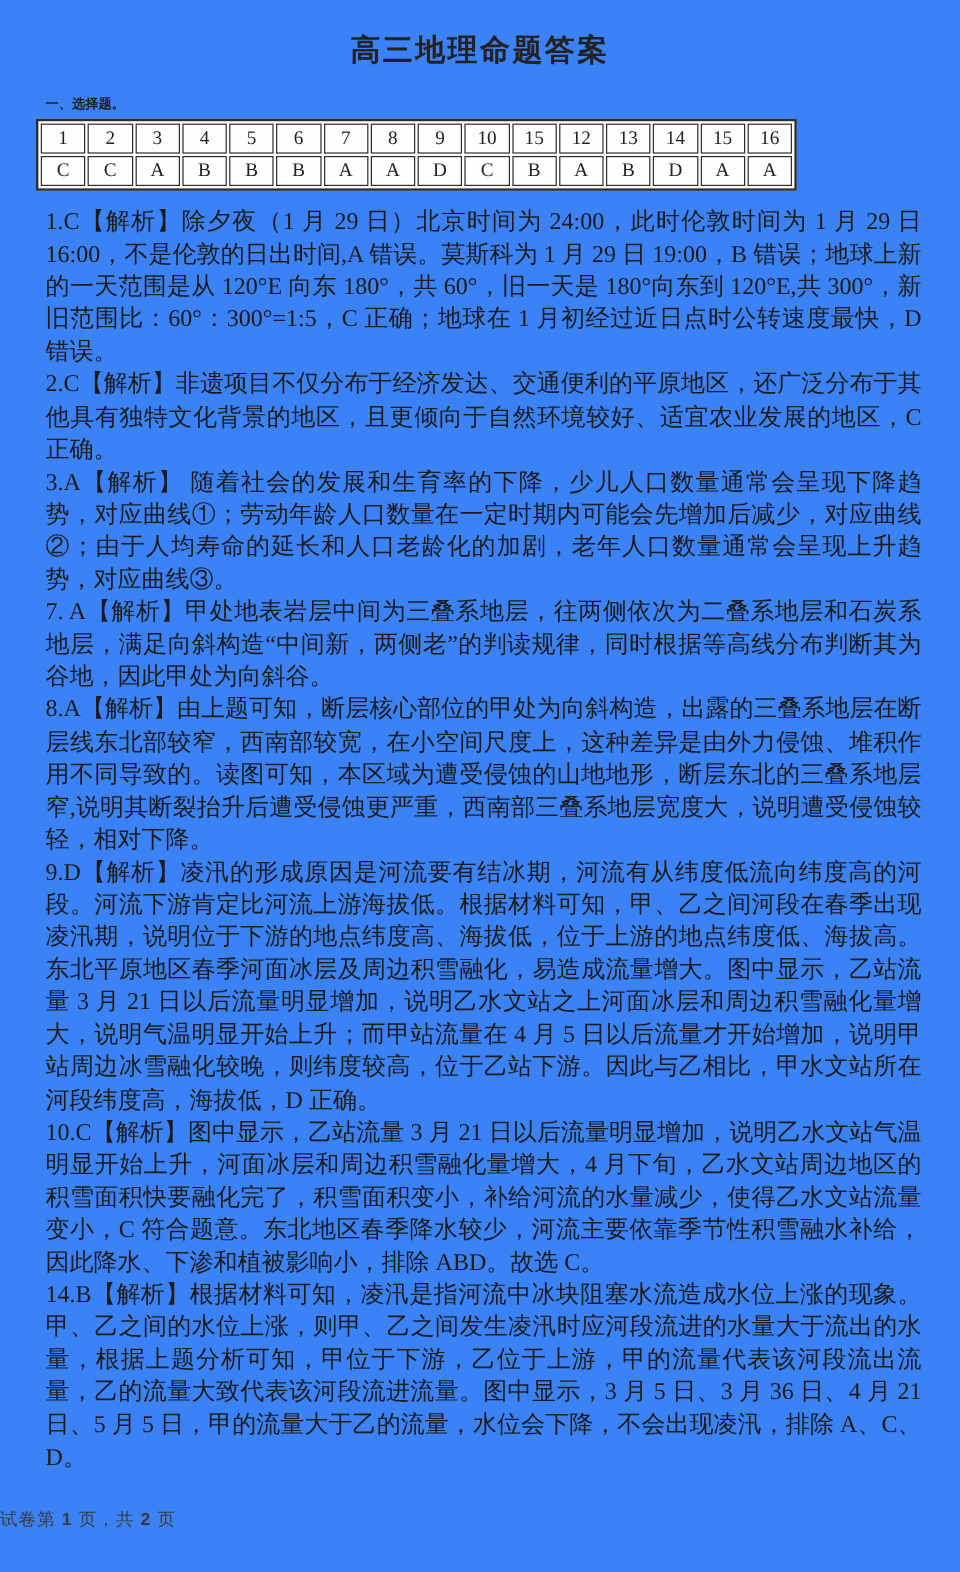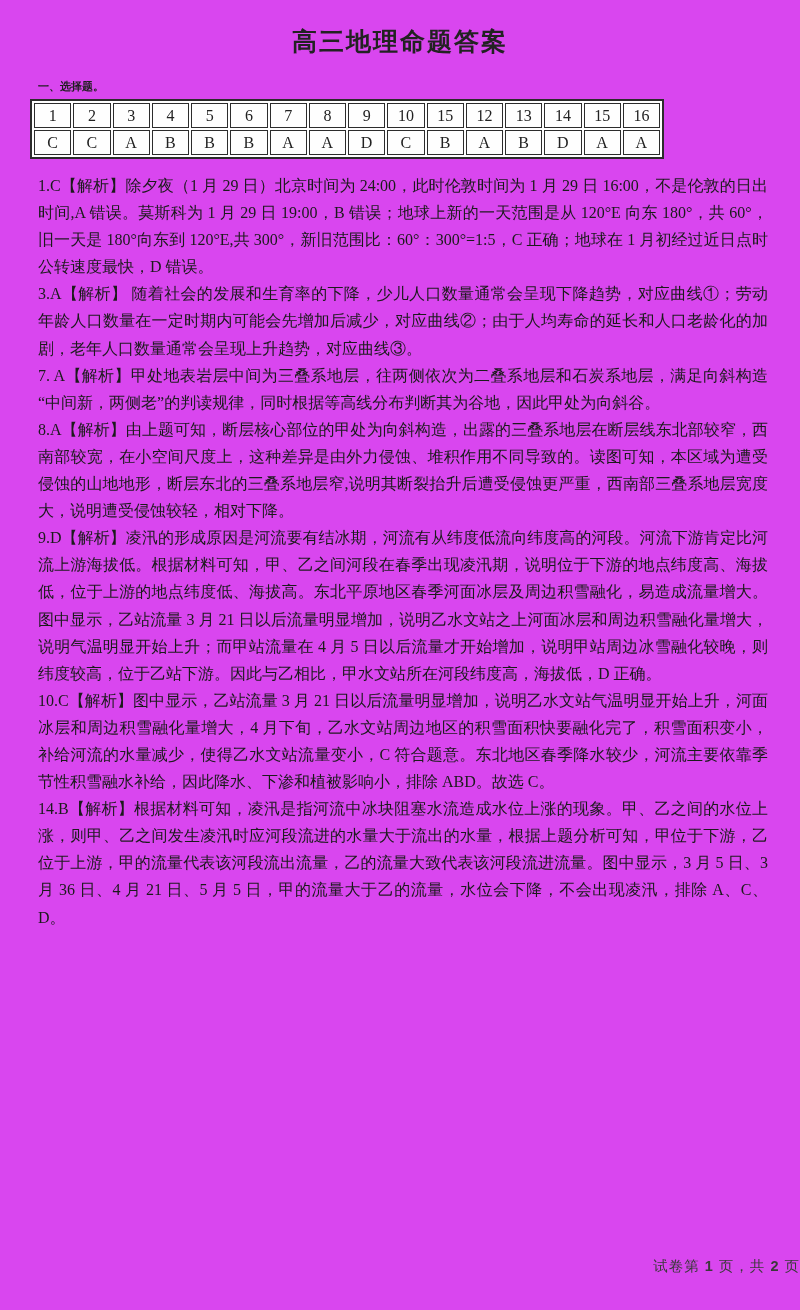--- a/index.html
+++ b/index.html
@@ -5,21 +5,21 @@
   html, body {
     margin: 0;
     padding: 0;
     background: #ffffff;
   }
   .page {
     position: relative;
     width: 800px;
     height: 1310px;
     margin: 0 auto;
-    background: #d946ef;
+    background: #3b82f6;
     color: #1b1b1b;
     font-family: "Liberation Serif", "DejaVu Serif", serif;
     box-sizing: border-box;
     overflow: hidden;
   }
   .title {
     margin: 0;
     padding-top: 25px;
     text-align: center;
     font-size: 25px;
@@ -46,35 +46,35 @@
     border: 1px solid #2c2c2c;
     text-align: center;
     vertical-align: middle;
     height: 23px;
     padding: 0;
     font-size: 16px;
     color: #222222;
   }
   .explanations {
     margin: 13px 32px 0 38px;
-    font-size: 16px;
+    font-size: 20px;
     line-height: 27.1px;
     text-align: justify;
     color: #1b1b1b;
   }
   .explanations p {
     margin: 0;
     padding: 0;
   }
   .footer {
     position: absolute;
     left: 0;
     bottom: 34px;
     width: 100%;
-    text-align: right;
+    text-align: left;
     font-family: "Liberation Sans", "DejaVu Sans", sans-serif;
     font-size: 14.5px;
     color: #3a3a3a;
     letter-spacing: 1px;
   }
   .footer b { font-weight: 700; }
 </style>
 </head>
 <body>
 
@@ -120,20 +120,21 @@
         <td>B</td>
         <td>D</td>
         <td>A</td>
         <td>A</td>
       </tr>
     </tbody>
   </table>
 
   <div class="explanations">
     <p><span>1.C</span><span>【解析】</span><span>除夕夜（1 月 29 日）北京时间为 24:00，此时伦敦时间为 1 月 29 日 16:00，不是伦敦的日出时间,A 错误。莫斯科为 1 月 29 日 19:00，B 错误；地球上新的一天范围是从 120°E 向东 180°，共 60°，旧一天是 180°向东到 120°E,共 300°，新旧范围比：60°：300°=1:5，C 正确；地球在 1 月初经过近日点时公转速度最快，D 错误。</span></p>
+    <p><span>2.C</span><span>【解析】</span><span>非遗项目不仅分布于经济发达、交通便利的平原地区，还广泛分布于其他具有独特文化背景的地区，且更倾向于自然环境较好、适宜农业发展的地区，C 正确。</span></p>
     <p><span>3.A</span><span>【解析】</span><span> 随着社会的发展和生育率的下降，少儿人口数量通常会呈现下降趋势，对应曲线①；劳动年龄人口数量在一定时期内可能会先增加后减少，对应曲线②；由于人均寿命的延长和人口老龄化的加剧，老年人口数量通常会呈现上升趋势，对应曲线③。</span></p>
     <p><span>7. A</span><span>【解析】</span><span>甲处地表岩层中间为三叠系地层，往两侧依次为二叠系地层和石炭系地层，满足向斜构造“中间新，两侧老”的判读规律，同时根据等高线分布判断其为谷地，因此甲处为向斜谷。</span></p>
     <p><span>8.A</span><span>【解析】</span><span>由上题可知，断层核心部位的甲处为向斜构造，出露的三叠系地层在断层线东北部较窄，西南部较宽，在小空间尺度上，这种差异是由外力侵蚀、堆积作用不同导致的。读图可知，本区域为遭受侵蚀的山地地形，断层东北的三叠系地层窄,说明其断裂抬升后遭受侵蚀更严重，西南部三叠系地层宽度大，说明遭受侵蚀较轻，相对下降。</span></p>
     <p><span>9.D</span><span>【解析】</span><span>凌汛的形成原因是河流要有结冰期，河流有从纬度低流向纬度高的河段。河流下游肯定比河流上游海拔低。根据材料可知，甲、乙之间河段在春季出现凌汛期，说明位于下游的地点纬度高、海拔低，位于上游的地点纬度低、海拔高。东北平原地区春季河面冰层及周边积雪融化，易造成流量增大。图中显示，乙站流量 3 月 21 日以后流量明显增加，说明乙水文站之上河面冰层和周边积雪融化量增大，说明气温明显开始上升；而甲站流量在 4 月 5 日以后流量才开始增加，说明甲站周边冰雪融化较晚，则纬度较高，位于乙站下游。因此与乙相比，甲水文站所在河段纬度高，海拔低，D 正确。</span></p>
     <p><span>10.C</span><span>【解析】</span><span>图中显示，乙站流量 3 月 21 日以后流量明显增加，说明乙水文站气温明显开始上升，河面冰层和周边积雪融化量增大，4 月下旬，乙水文站周边地区的积雪面积快要融化完了，积雪面积变小，补给河流的水量减少，使得乙水文站流量变小，C 符合题意。东北地区春季降水较少，河流主要依靠季节性积雪融水补给，因此降水、下渗和植被影响小，排除 ABD。故选 C。</span></p>
     <p><span>14.B</span><span>【解析】</span><span>根据材料可知，凌汛是指河流中冰块阻塞水流造成水位上涨的现象。甲、乙之间的水位上涨，则甲、乙之间发生凌汛时应河段流进的水量大于流出的水量，根据上题分析可知，甲位于下游，乙位于上游，甲的流量代表该河段流出流量，乙的流量大致代表该河段流进流量。图中显示，3 月 5 日、3 月 36 日、4 月 21 日、5 月 5 日，甲的流量大于乙的流量，水位会下降，不会出现凌汛，排除 A、C、D。</span></p>
   </div>
 
   <div class="footer"><span>试卷第 </span><b>1</b><span> 页，共 </span><b>2</b><span> 页</span></div>
 

